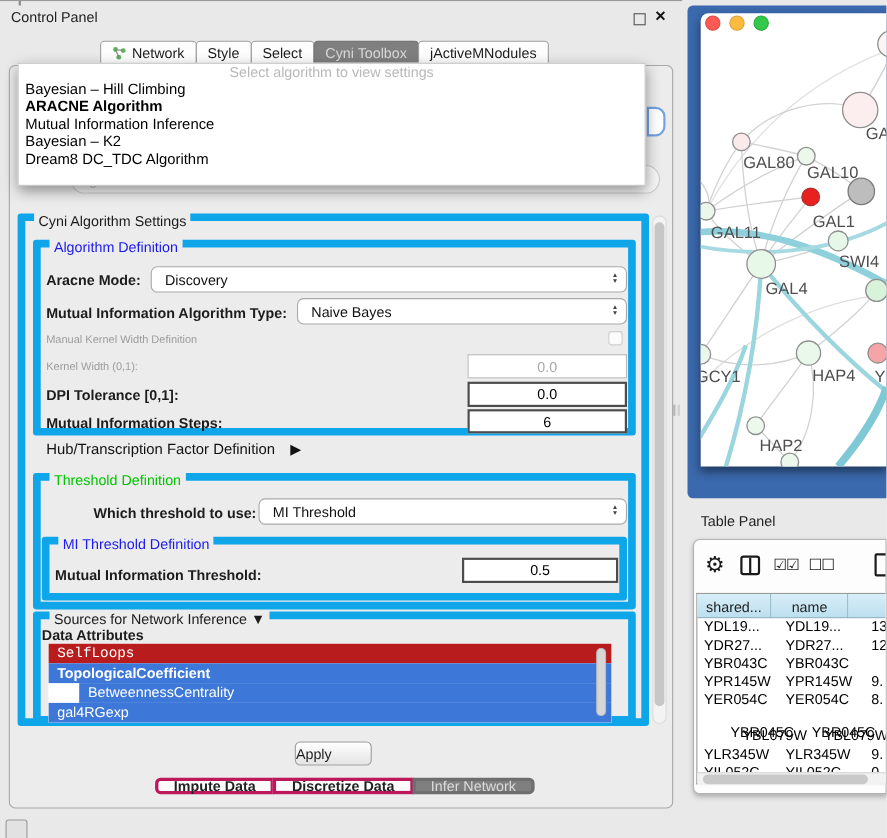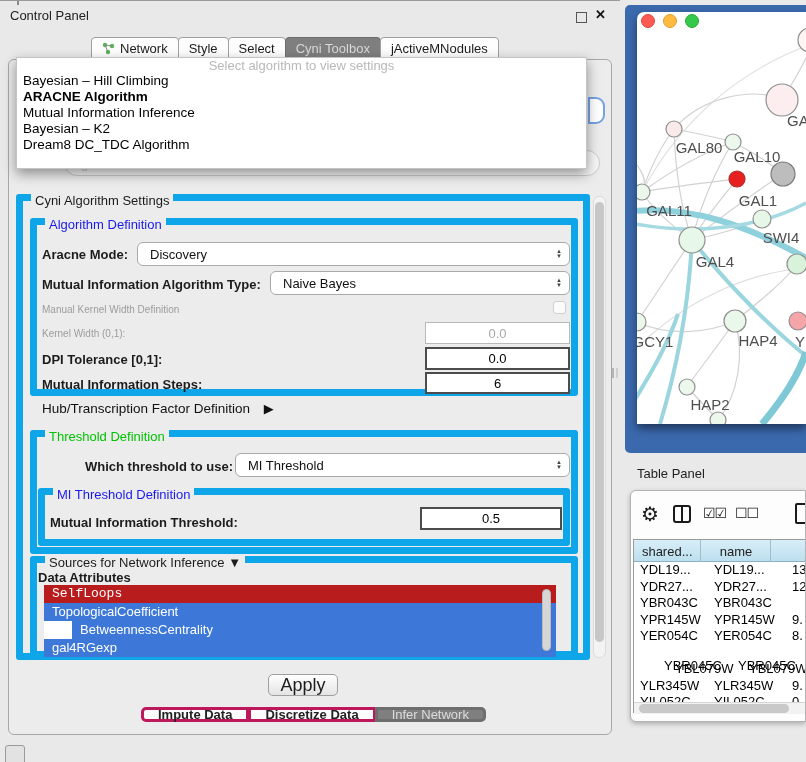--- a/index.html
+++ b/index.html
@@ -31,21 +31,21 @@
   .dd-place{height:15px;line-height:15px;text-align:center;color:#b8b8b8;font-size:13px}
   .dd-item{height:16px;line-height:16px;padding-left:6px;font-size:13.5px;color:#000;white-space:nowrap}
   .dd-item.bold{font-weight:bold}
   .ghost-combo{left:64px;top:150px;width:536px;height:26px;border:1px solid #cbcbcb;border-radius:13px;background:#f6f6f6;color:#c2c2c2;display:flex;align-items:center;padding-left:16px;z-index:20}
   .focus-ring{left:588px;top:97px;width:17px;height:27px;border:2px solid #74a2e4;border-radius:0 9px 9px 0;background:#fff;z-index:19}
   .vscroll{left:593px;top:196px;width:13px;height:462px;background:#f3f3f3;border:1px solid #dcdcdc;border-radius:6px}
   .vthumb{position:absolute;left:1px;top:5px;width:9px;height:440px;background:#c7c7c7;border-radius:5px}
   .attr-list{left:44px;top:585px;width:512px;height:72px;background:#fff;overflow:hidden}
   .attr-item{height:18px;line-height:18px;padding-left:8px;color:#fff;font-size:13px}
   .attr-thumb{position:absolute;right:5px;top:4px;width:9px;height:62px;background:#d6d6d6;border-radius:5px;border:1px solid #bbb}
-  .btn{position:absolute;border:1px solid #9f9f9f;border-radius:5px;background:linear-gradient(#ffffff,#e4e4e4);display:flex;align-items:center;justify-content:center;font-size:18px}
+  .btn{position:absolute;border:1px solid #9f9f9f;border-radius:5px;background:linear-gradient(#ffffff,#e4e4e4);display:flex;align-items:center;font-size:13px}
   .segtabs{left:142px;top:707px;display:flex}
   .seg{height:15px;border:3px solid #be185d;background:#fbfbfb;display:flex;align-items:center;justify-content:center;margin-left:-1px;padding:0 14px;font-size:13px;font-weight:bold;color:#222;white-space:nowrap}
   .seg.first{border-radius:5px 0 0 5px}
   .seg.last{border-radius:0 5px 5px 0}
   .seg.sel{background:#7f7f7f;color:#dcdcdc;border-color:#6e6e6e;font-weight:normal}
   .hub-row{position:absolute;font-size:13.5px;color:#111;white-space:nowrap}
   .mini-sq{left:5px;top:745px;width:20px;height:22px;border:1.5px solid #9a9a9a;border-radius:3px;background:#e2e2e2}
   .tick{left:17px;top:0;width:2px;height:5px;background:#8a8a8a}
   .grip{left:612px;top:368px;width:6px;height:10px;border-left:2px solid #b5b5b5;border-right:2px solid #cfcfcf}
   
@@ -188,21 +188,21 @@
 <div class="field strong" style="left:420px;top:507px;width:142px;height:23px">
     <span>0.5</span>
   </div>
 
 <div class="groupbox" style="left:30px;top:556px;width:548px;height:102px">
   <span class="gtitle"><span>Sources for Network Inference</span> <span>▼</span></span>
 </div>
 <span class="blabel" style="left:38px;top:570px">Data Attributes</span>
 <div class="abs attr-list">
     <div class="attr-item" style="background: #b91c1c; font-family: Liberation Mono, monospace;">SelfLoops</div>
-    <div class="attr-item" style="background: rgb(61, 120, 216);">TopologicalCoefficient</div>
+    <div class="attr-item" style="background: rgb(61, 120, 216); font-weight: bold;">TopologicalCoefficient</div>
     <div class="attr-item" style="background: rgb(61, 120, 216); margin-left: 28px;">BetweennessCentrality</div>
     <div class="attr-item" style="background: rgb(61, 120, 216);">gal4RGexp</div>
   </div>
 <div class="abs attr-thumb" style="left:542px;top:589px"></div>
 
 <div class="btn" style="left:268px;top:674px;width:70px;height:22px">
     <span>Apply</span>
   </div>
 
 <div class="abs segtabs">

